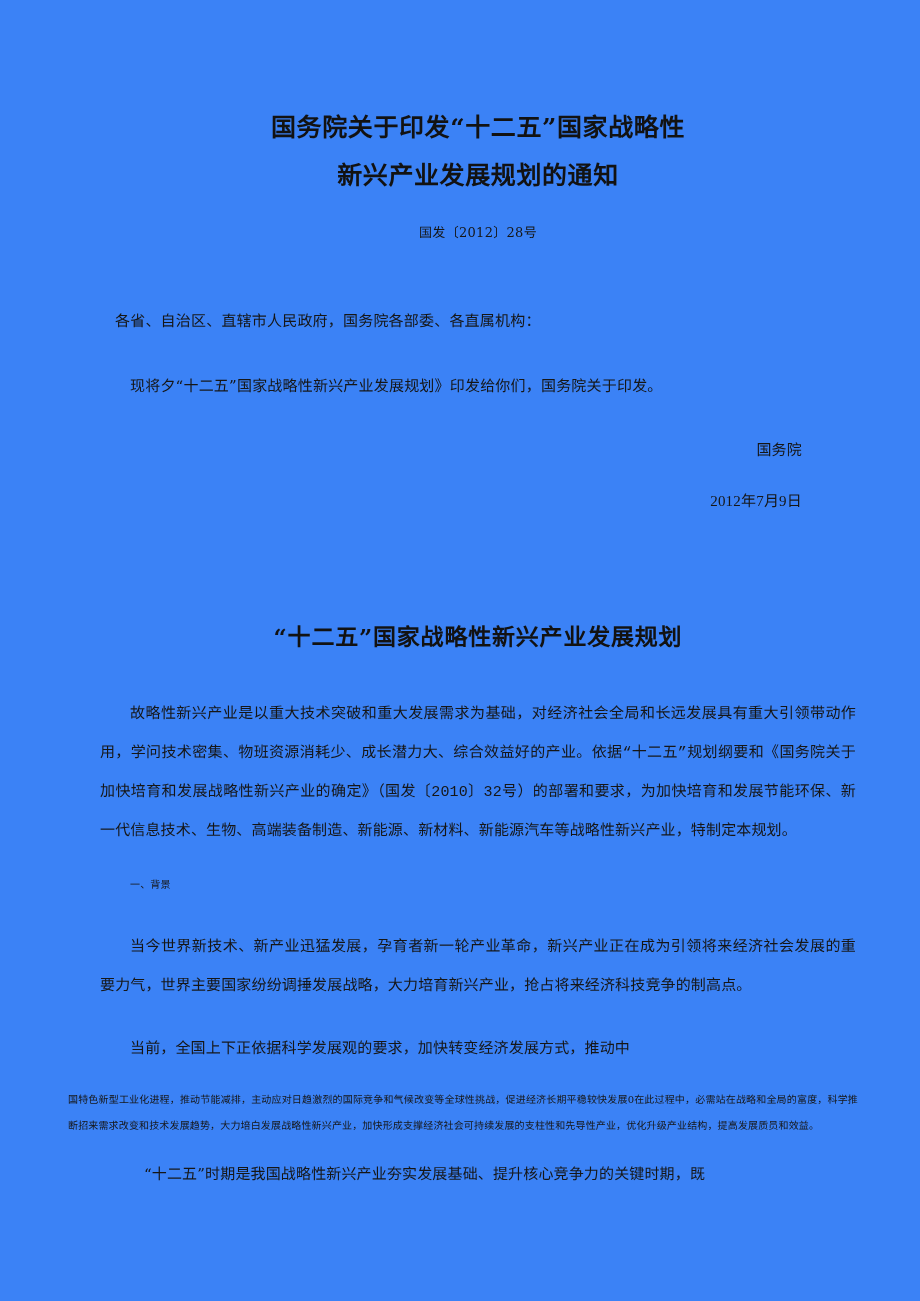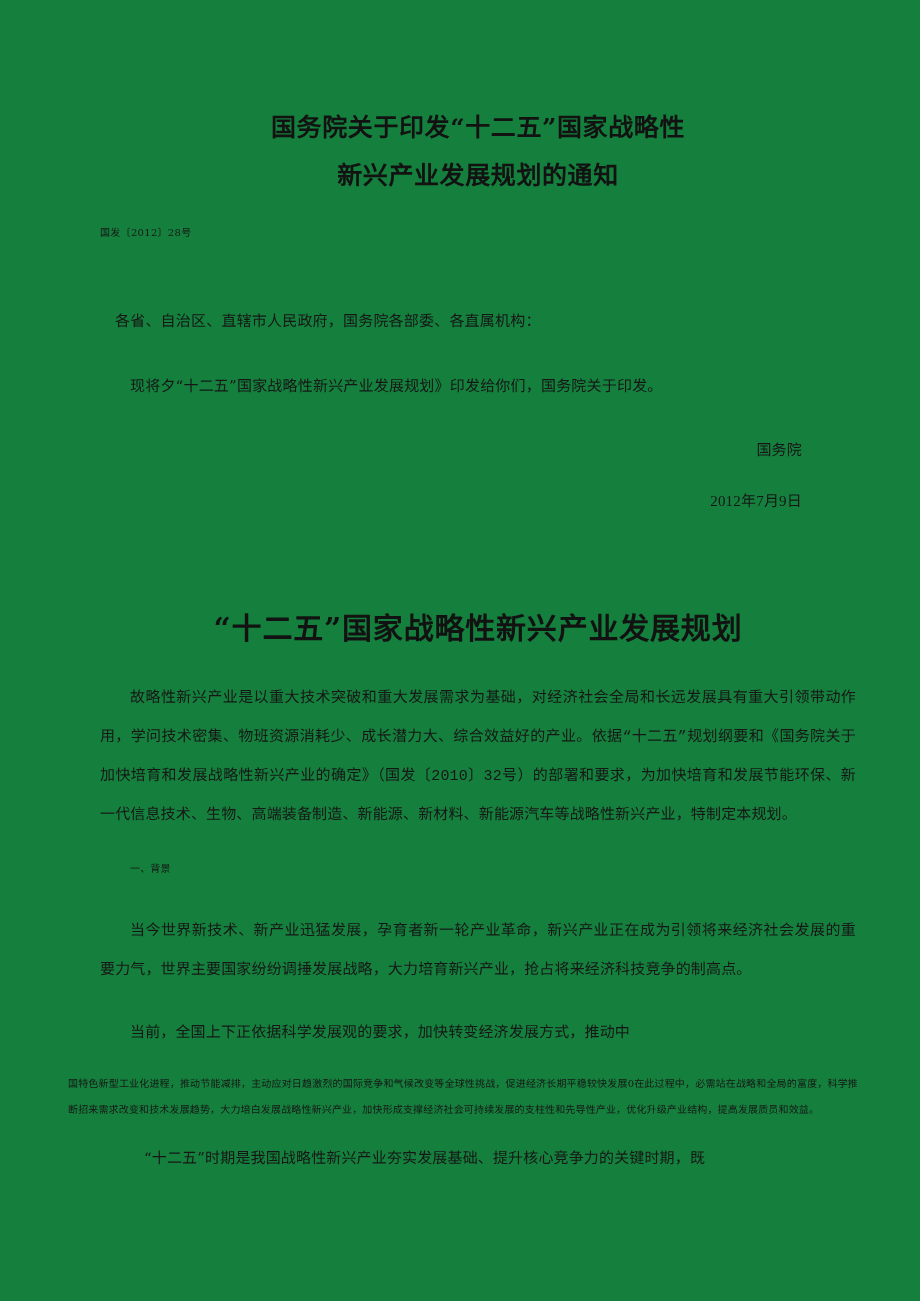--- a/index.html
+++ b/index.html
@@ -13,21 +13,21 @@
     font-family: "DejaVu Serif", "Liberation Serif", serif;
     color: #1a1a1a;
     -webkit-font-smoothing: antialiased;
   }
 
   .page {
     position: relative;
     width: 920px;
     height: 1301px;
     margin: 0 auto;
-    background: #15803d;
+    background: #3b82f6;
     overflow: hidden;
     box-sizing: border-box;
   }
 
   
   .content {
     position: absolute;
     left: 100px;
     top: 0;
     width: 756px;
@@ -43,21 +43,22 @@
     margin: 0;
     padding-top: 104px;
     color: #121212;
   }
   .doc-title .line2 {
     display: block;
   }
 
   
   .doc-number {
-    font-size: 10px;
+    text-align: center;
+    font-size: 13px;
     line-height: 22px;
     margin: 0;
     padding-top: 22px;
     letter-spacing: 0.3px;
     color: #161616;
   }
 
   
   .addressee {
     font-size: 15px;
@@ -97,24 +98,24 @@
     text-align: right;
     padding-right: 54px;
     letter-spacing: 0.2px;
     color: #161616;
     font-family: Liberation Serif, serif;
   }
 
   
   .plan-heading {
     text-align: center;
-    font-size: 30px;
+    font-size: 23px;
     font-weight: bold;
     line-height: 36px;
-    margin: 8px;
+    margin: 16px;
     padding-top: 90px;
     letter-spacing: 0.8px;
     color: #121212;
   }
 
   
   .para {
     font-size: 15px;
     line-height: 39px;
     margin: 0;

